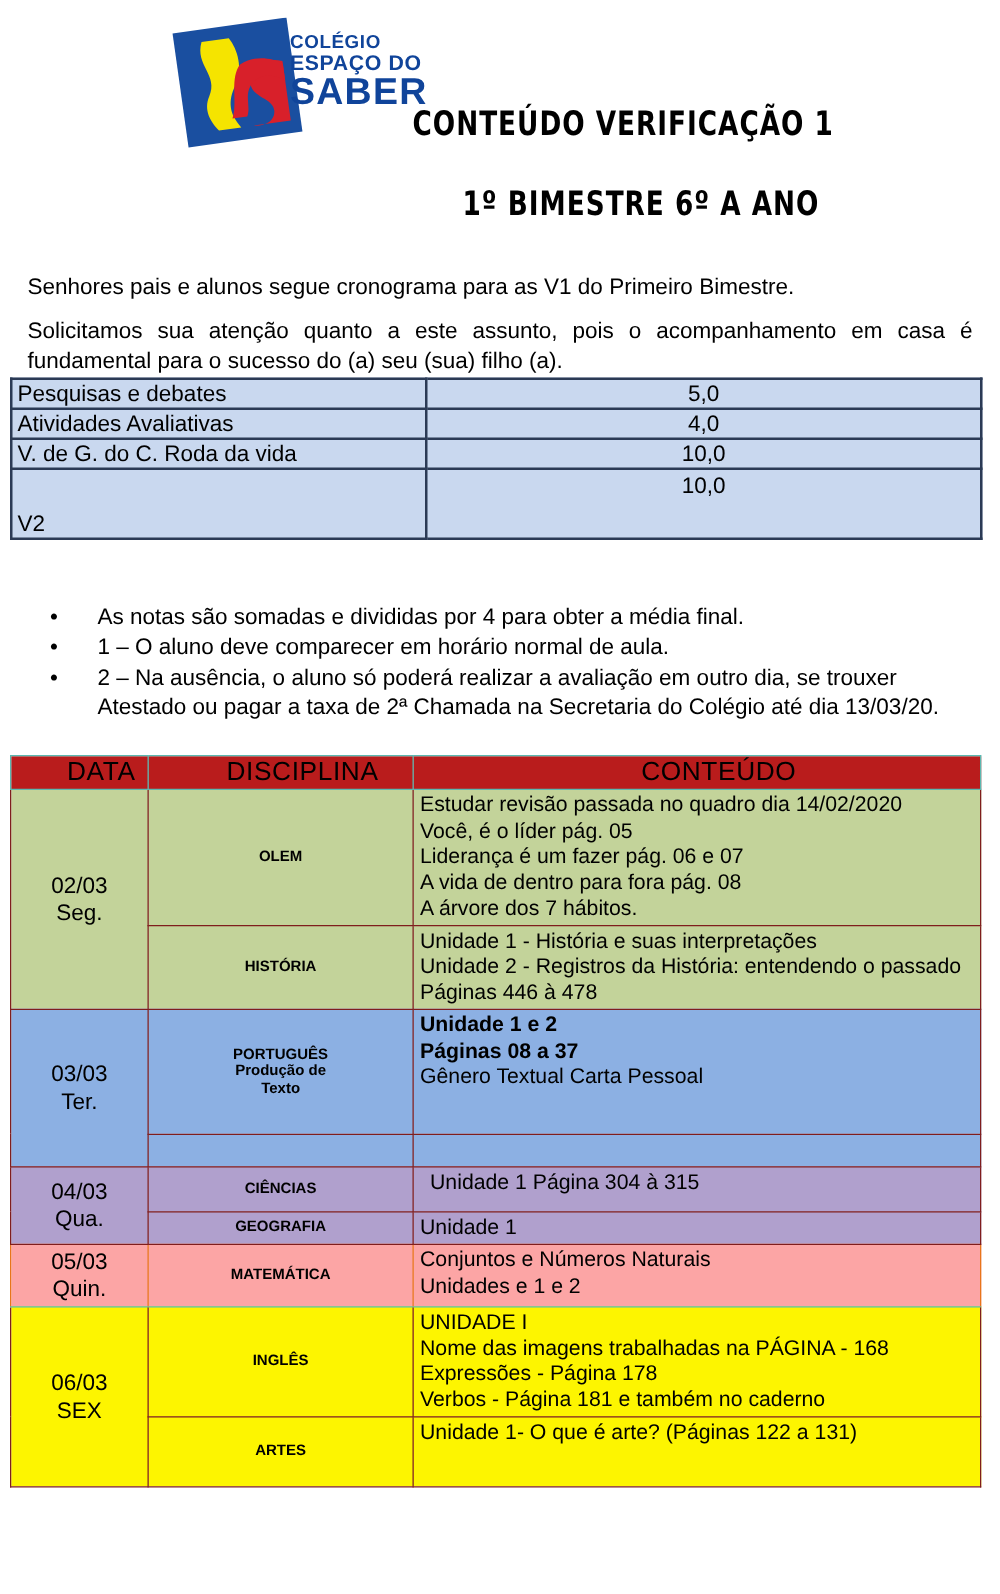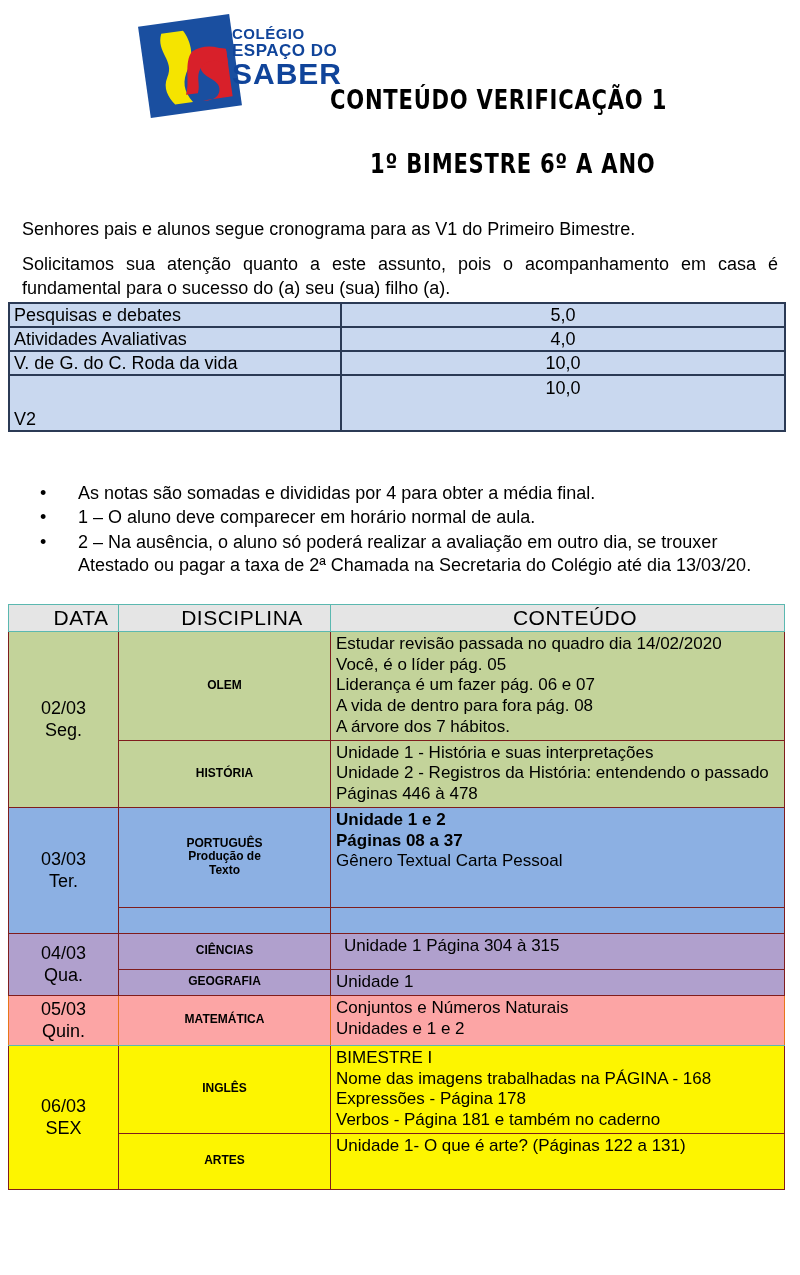--- a/index.html
+++ b/index.html
@@ -95,21 +95,21 @@
     border: 1px solid #7f1d1d;
     padding: 2px 5px;
     font-size: 17px;
     vertical-align: top;
   }
   .sched .col-data { width: 110px; }
   .sched .col-disc { width: 212px; }
 
   .sched th {
     border: 1px solid #5bb8b0;
-    background: #e5e5e5;
+    background: #b91c1c;
     font-weight: normal;
     font-size: 21px;
     height: 22px;
     letter-spacing: 0.5px;
     padding-left: 36px;
   }
 
   td.date-cell {
     text-align: center; vertical-align: middle;
     font-size: 18px; line-height: 1.25;
@@ -294,21 +294,21 @@
         </td>
       </tr>
 
       <tr class="r-yellow">
         <td class="date-cell" rowspan="2">
           <div>06/03</div>
           <div>SEX</div>
         </td>
         <td class="disc-cell">INGLÊS</td>
         <td class="cont-cell">
-          <span class="ln">BIMESTRE I</span>
+          <span class="ln">UNIDADE I</span>
           <span class="ln"> Nome das imagens trabalhadas na PÁGINA - 168</span>
           <span class="ln"> Expressões - Página 178</span>
           <span class="ln"> Verbos - Página 181 e também no caderno</span>
         </td>
       </tr>
       <tr class="r-yellow">
         <td class="disc-cell vbot" style="height:56px">ARTES</td>
         <td class="cont-cell">
           <span class="ln">Unidade 1- O que é arte? (Páginas 122 a 131)</span>
         </td>

